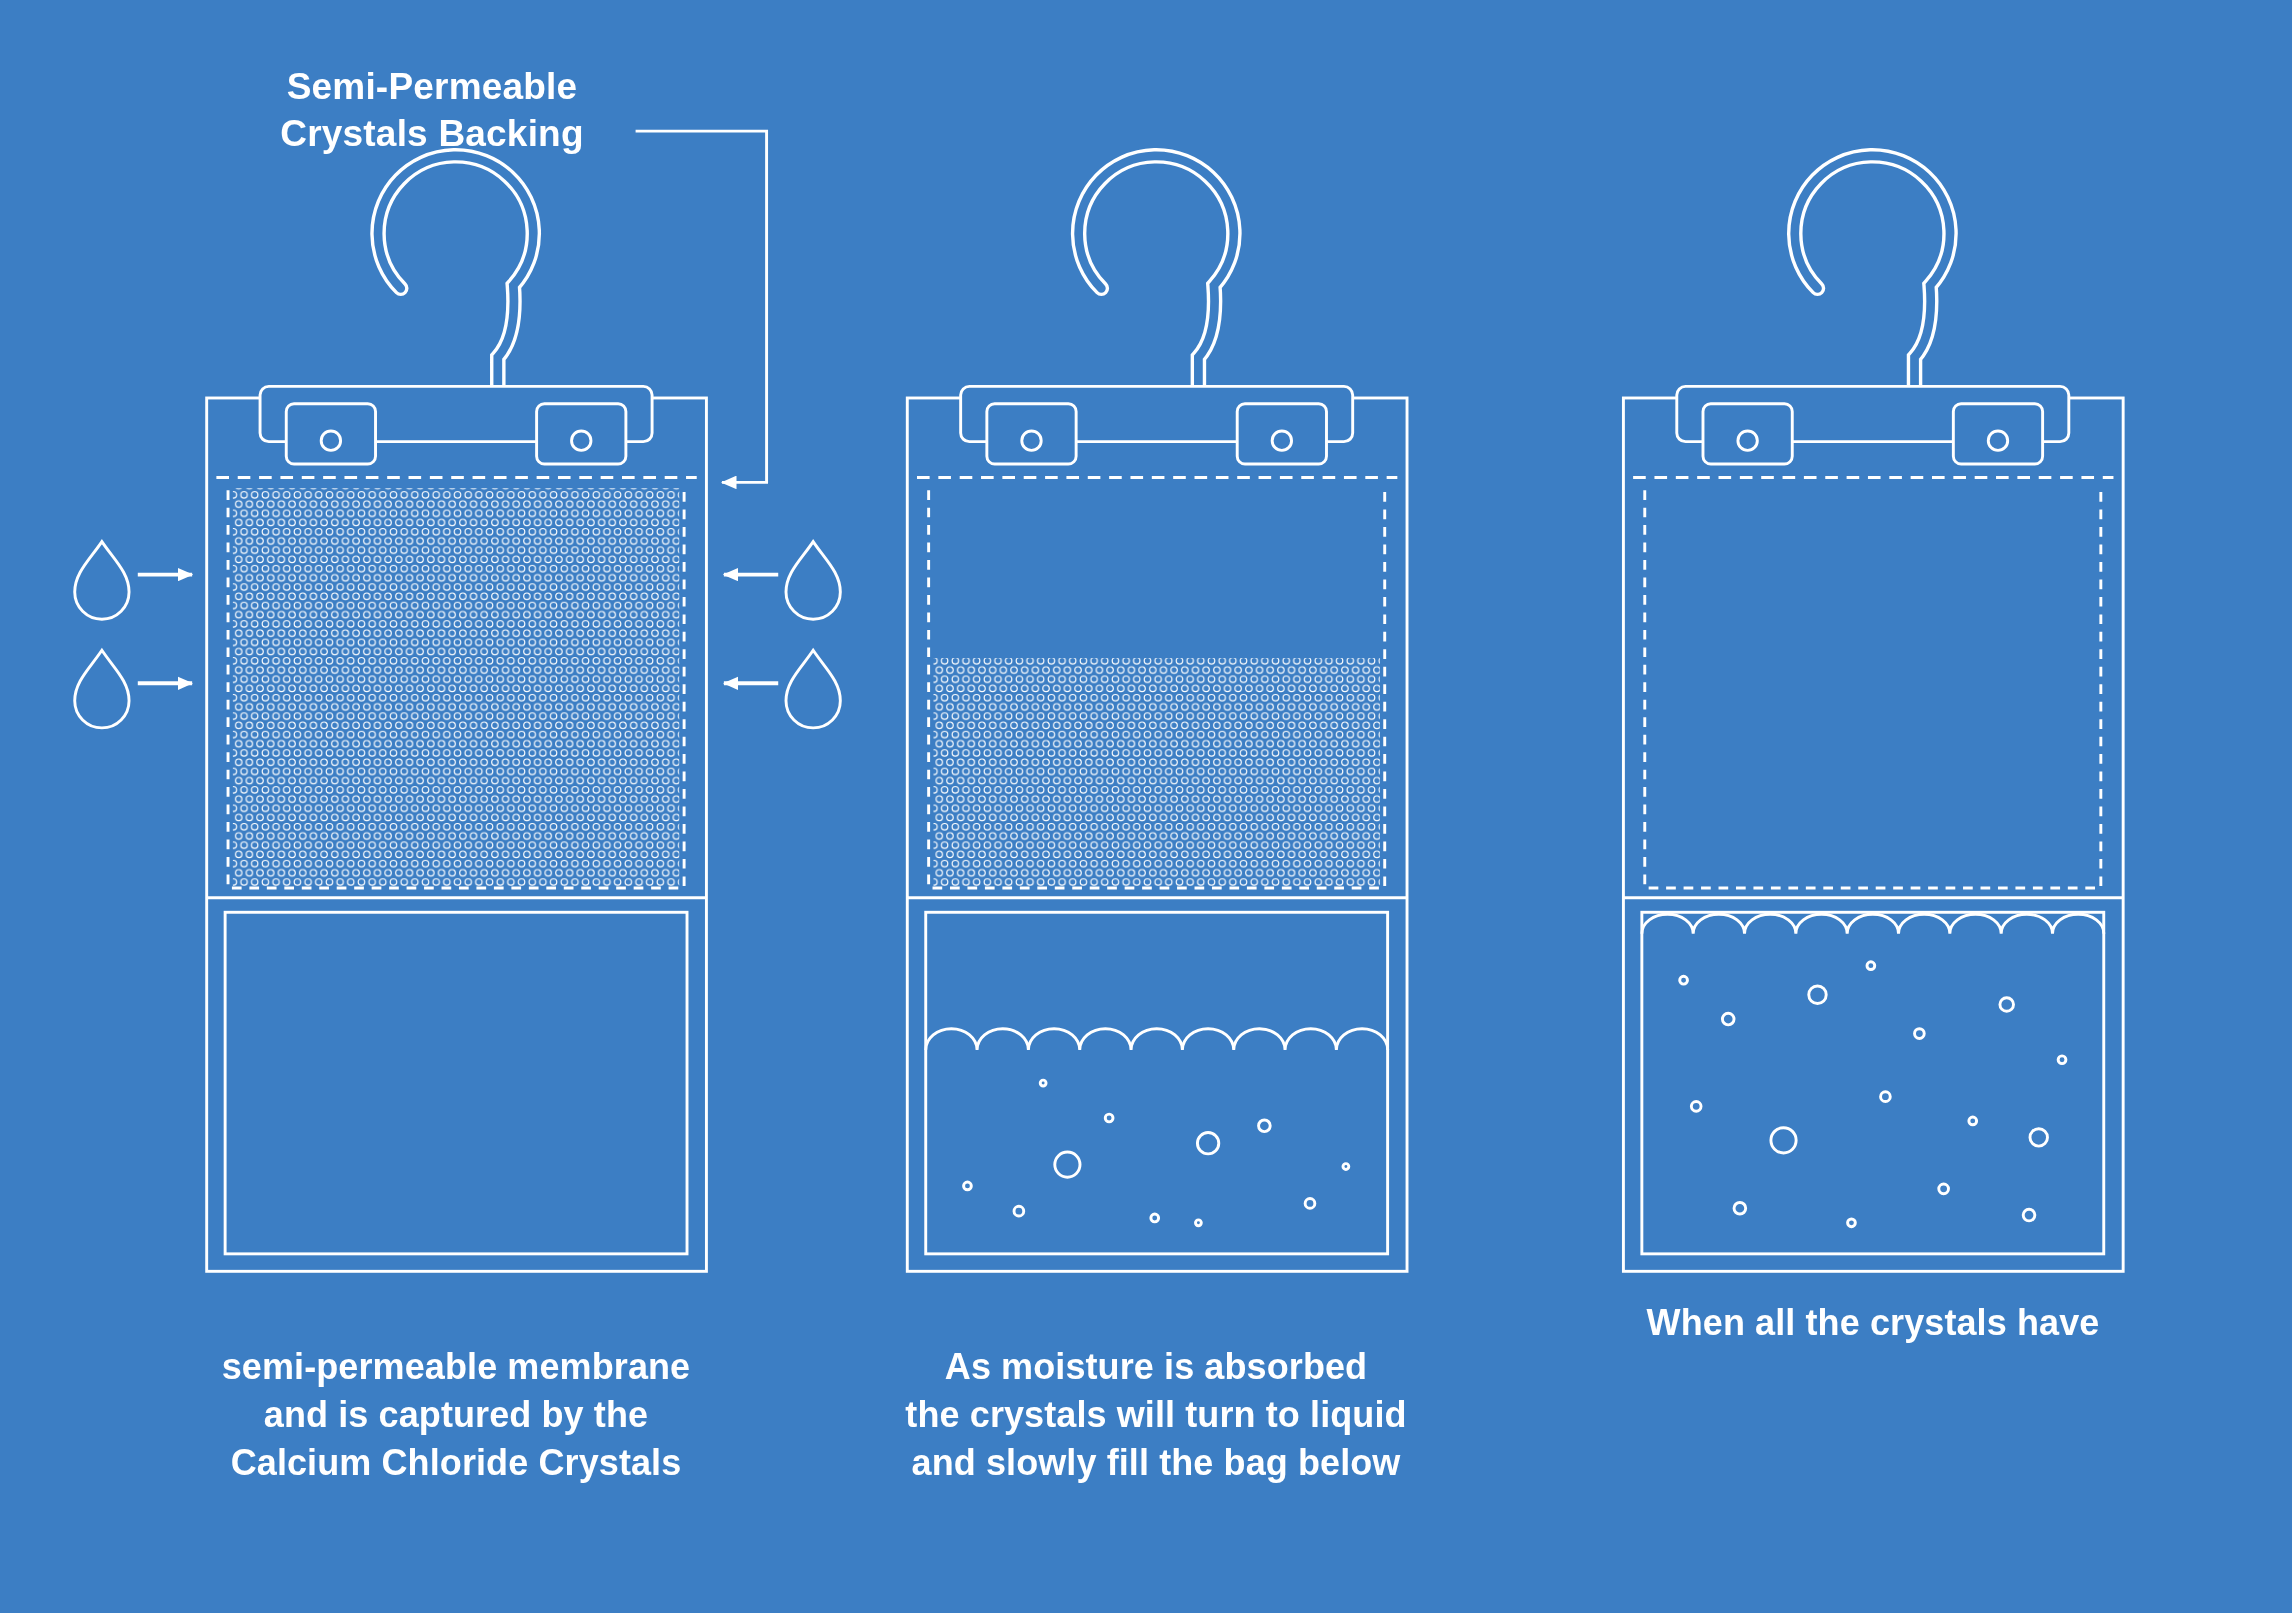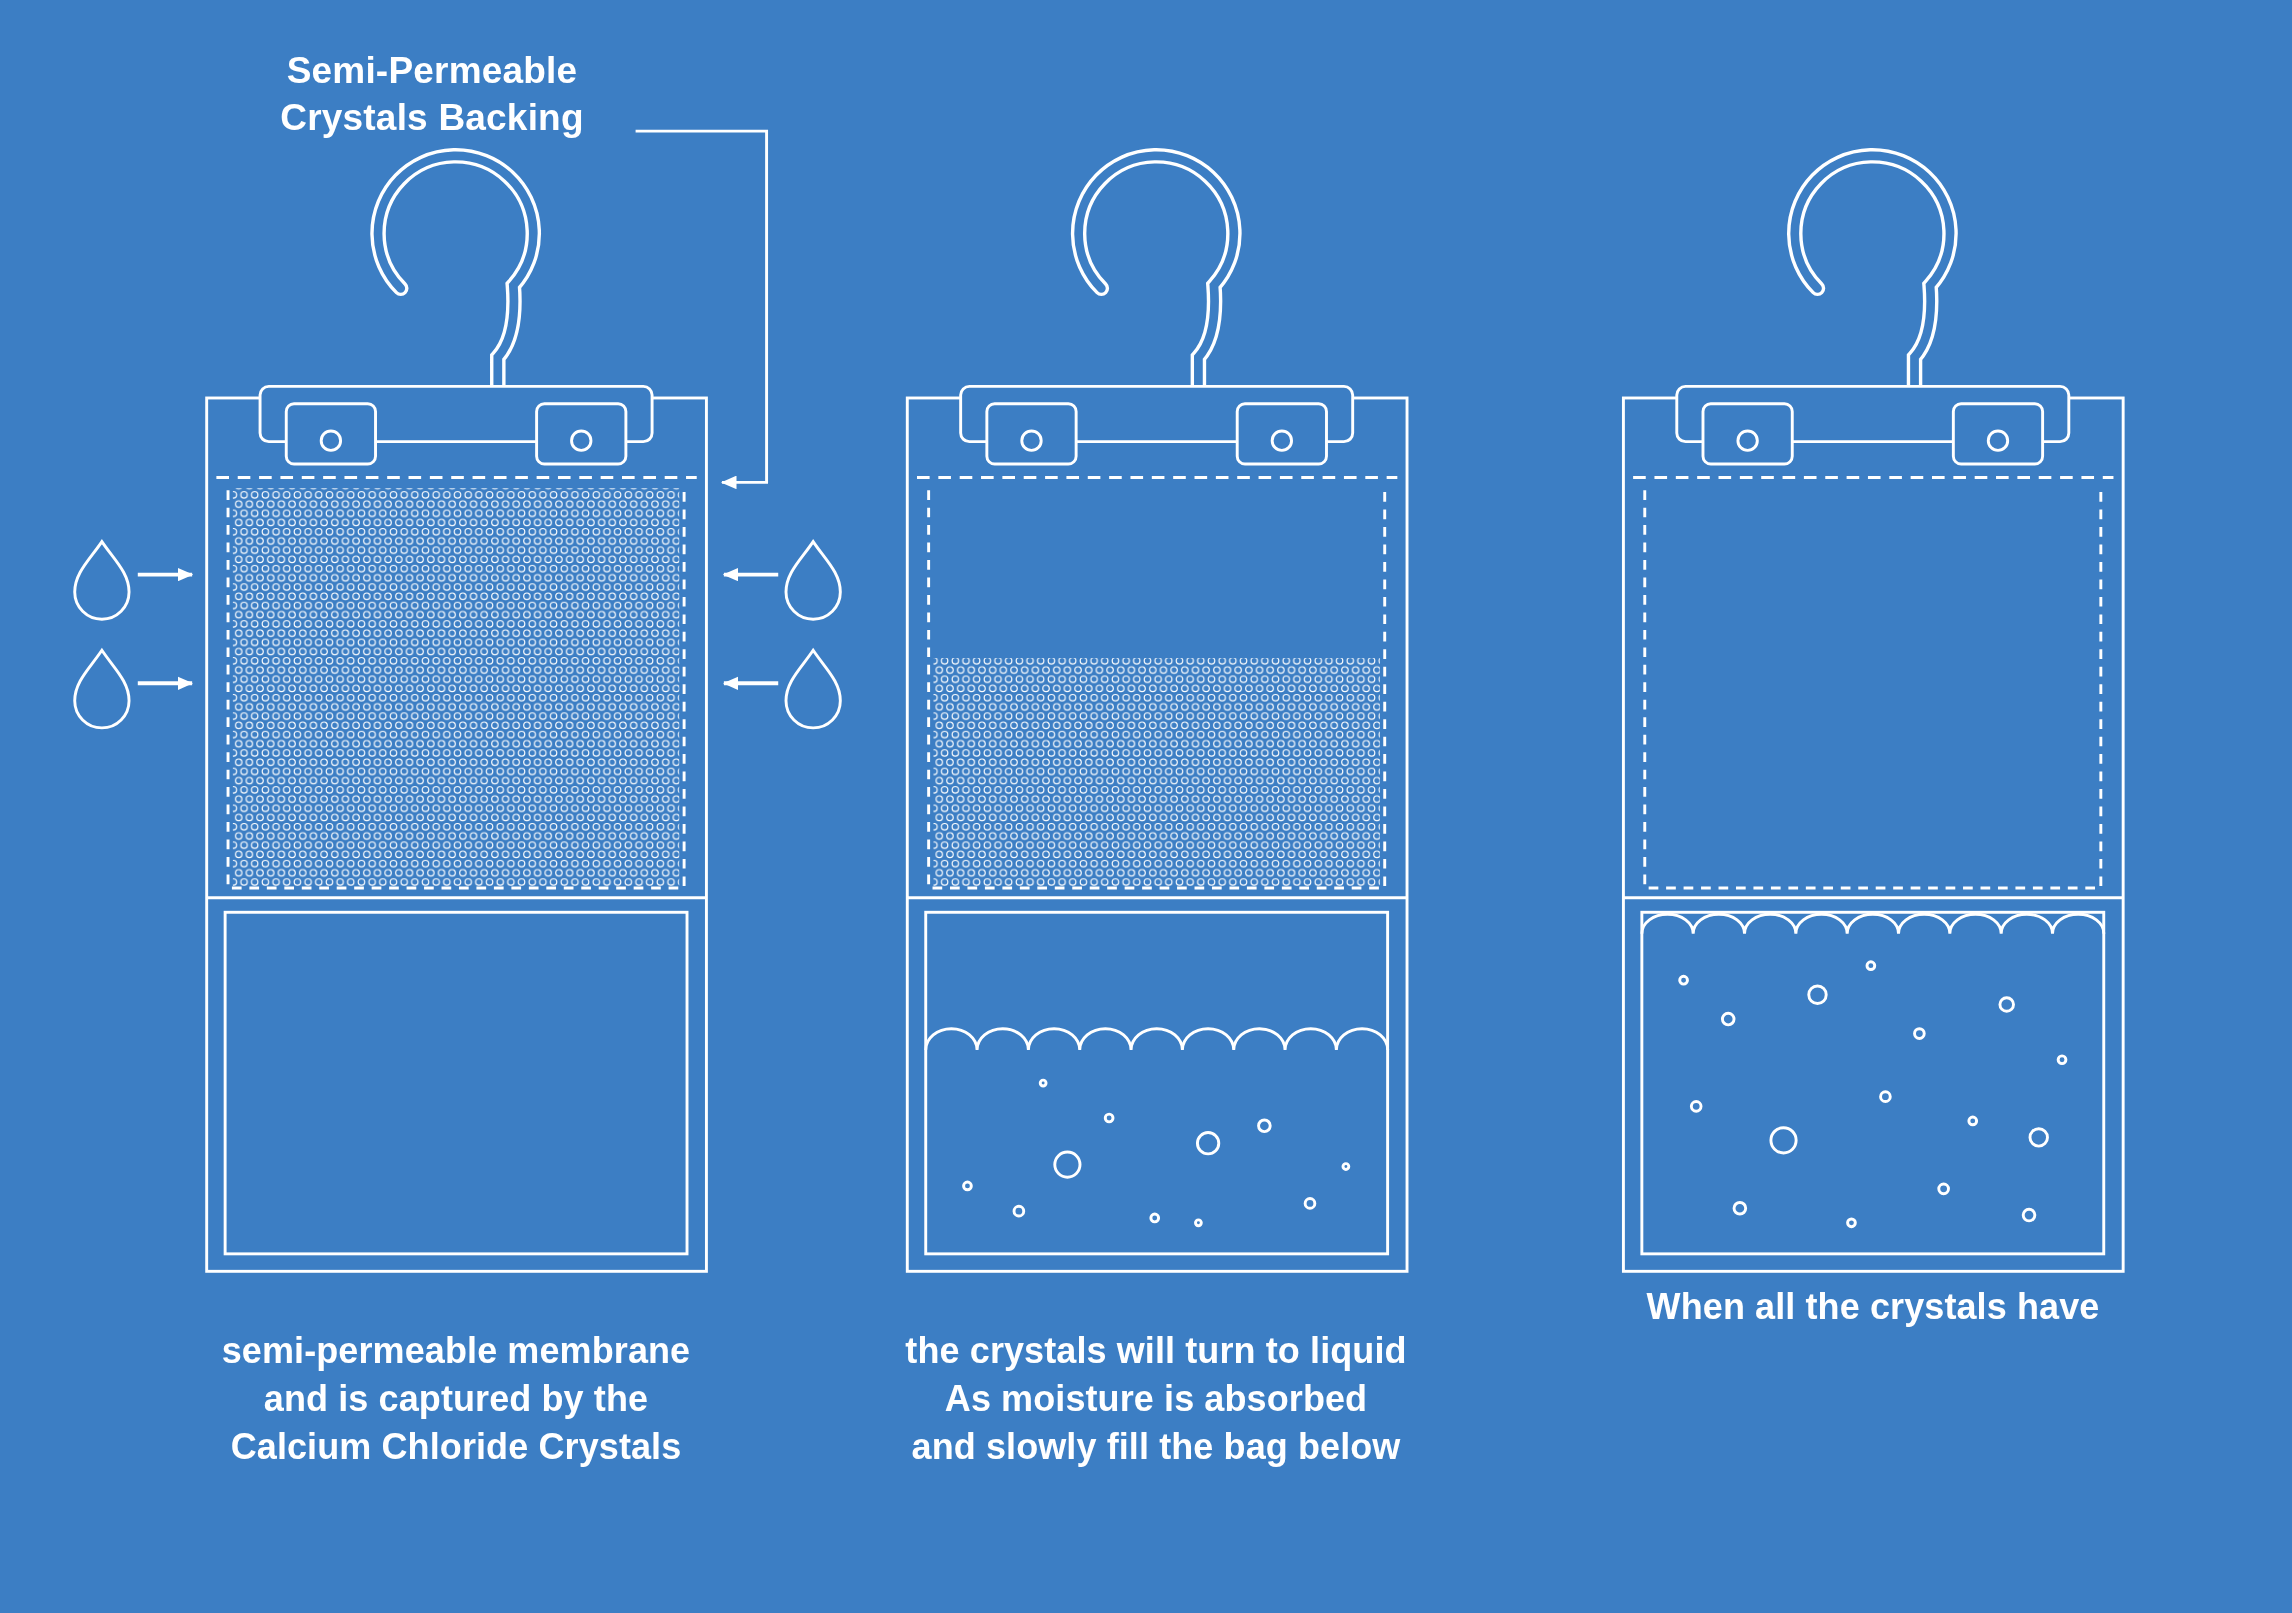--- a/index.html
+++ b/index.html
@@ -5,21 +5,21 @@
   :root { --bg:#3c7ec4; --line:#ffffff; }
   html,body { margin:0; padding:0; }
   body {
     width:2292px; height:1614px;
     background:var(--bg);
     position:relative;
     overflow:hidden;
     font-family:"Liberation Sans", sans-serif;
   }
   #art { position:absolute; left:0; top:0; }
-  .txt { position:absolute; color:var(--line); font-weight:bold; text-align:center; }
+  .txt { position:absolute; color:var(--line); font-weight:bold; text-align:center;margin-top:16px; }
   #annotation { left:228px; top:47px; width:408px; font-size:37px; line-height:1.28; letter-spacing:0.2px; }
   .caption { font-size:36px; line-height:1.33; letter-spacing:0.1px; }
   #cap1 { left:136px;  top:1327px; width:640px; }
   #cap2 { left:836px;  top:1327px; width:640px; }
   #cap3 { left:1553px; top:1283px; width:640px; }
 
   
   .s   { stroke:var(--line); stroke-width:3; fill:none; }
   .sf  { stroke:var(--line); stroke-width:3; fill:var(--bg); }
   .dash  { stroke-dasharray:13 9; }
@@ -129,21 +129,21 @@
   <div>Crystals Backing</div>
 </div>
 
 <div id="cap1" class="txt caption">
   <div>semi-permeable membrane</div>
   <div>and is captured by the</div>
   <div>Calcium Chloride Crystals</div>
 </div>
 
 <div id="cap2" class="txt caption">
+  <div>As moisture is absorbed</div>
   <div>the crystals will turn to liquid</div>
-  <div>As moisture is absorbed</div>
   <div>and slowly fill the bag below</div>
 </div>
 
 <div id="cap3" class="txt caption">
   <div>When all the crystals have</div>
 </div>
 
 
 </body></html>

